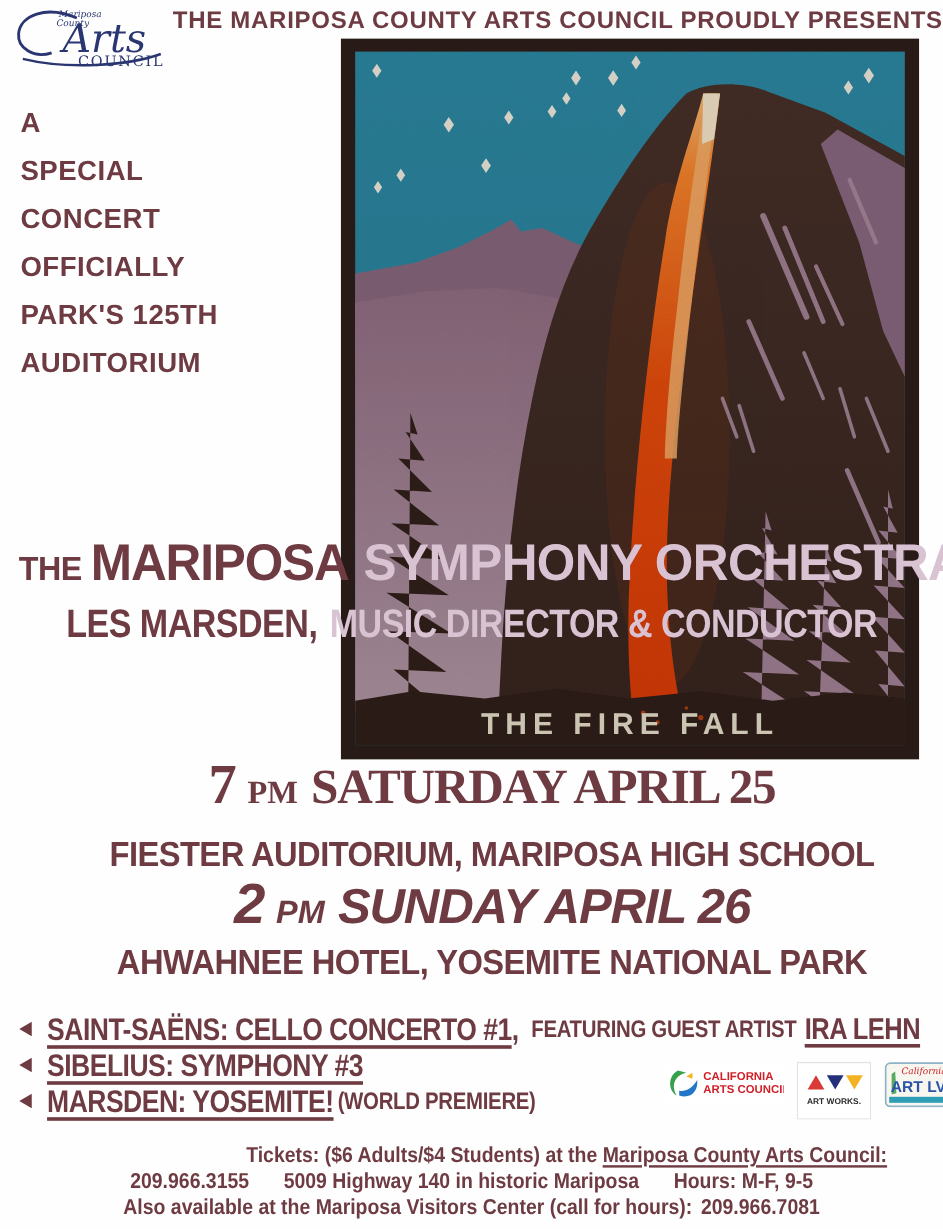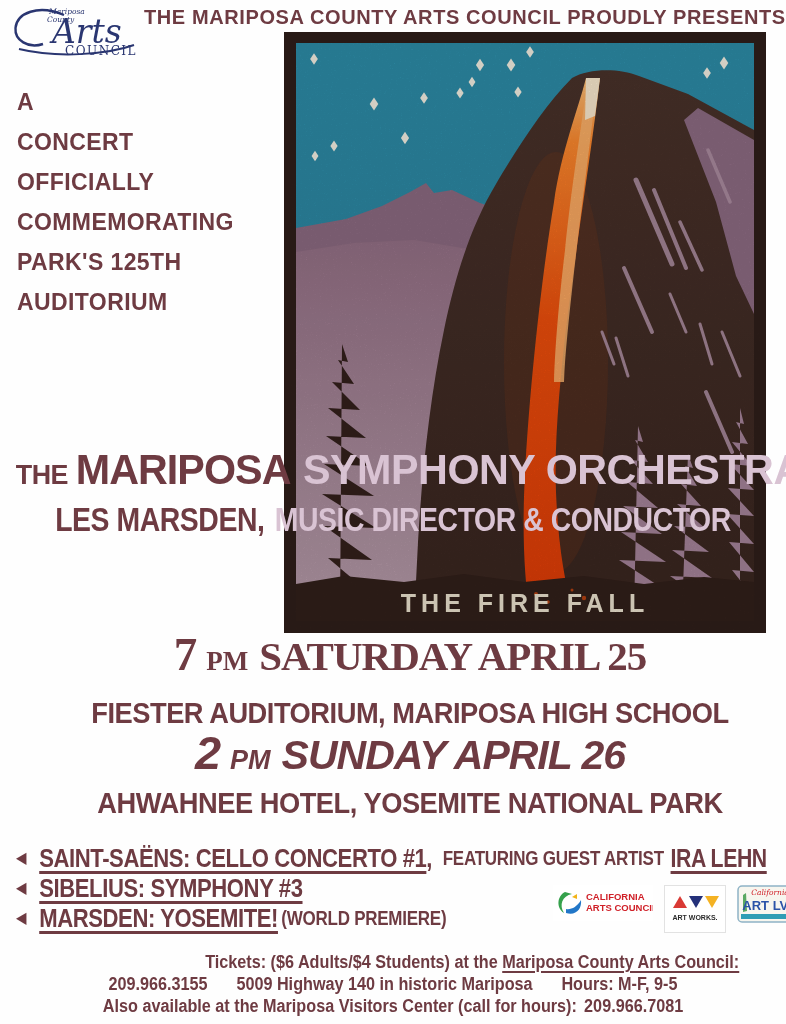--- a/index.html
+++ b/index.html
@@ -95,23 +95,23 @@
       <text x="39" y="20" font-size="7.5" font-style="italic" font-family="DejaVu Serif, serif">County</text>
       <text x="44" y="41" font-size="33" font-style="italic" font-family="DejaVu Serif, serif">Arts</text>
       <text x="57" y="53" font-size="12" font-family="DejaVu Serif, serif" letter-spacing="1.5">COUNCIL</text>
     </g>
   </svg>
 </div>
 <div class="presents">THE MARIPOSA COUNTY ARTS COUNCIL PROUDLY PRESENTS:</div>
 
 <div class="occasion">
   <div>A</div>
+  <div>SPECIAL</div>
   <div>CONCERT</div>
   <div>OFFICIALLY</div>
-  <div>COMMEMORATING</div>
   <div>PARK'S 125TH</div>
   <div>AUDITORIUM</div>
 </div>
 
 <div class="poster">
 <svg viewBox="0 0 482 601" width="482" height="601">
   <defs>
     <linearGradient id="gSky" x1="0" y1="0" x2="0" y2="1">
       <stop offset="0" stop-color="#2e8fab"></stop>
           <stop offset="1" stop-color="#2a819c"></stop>

